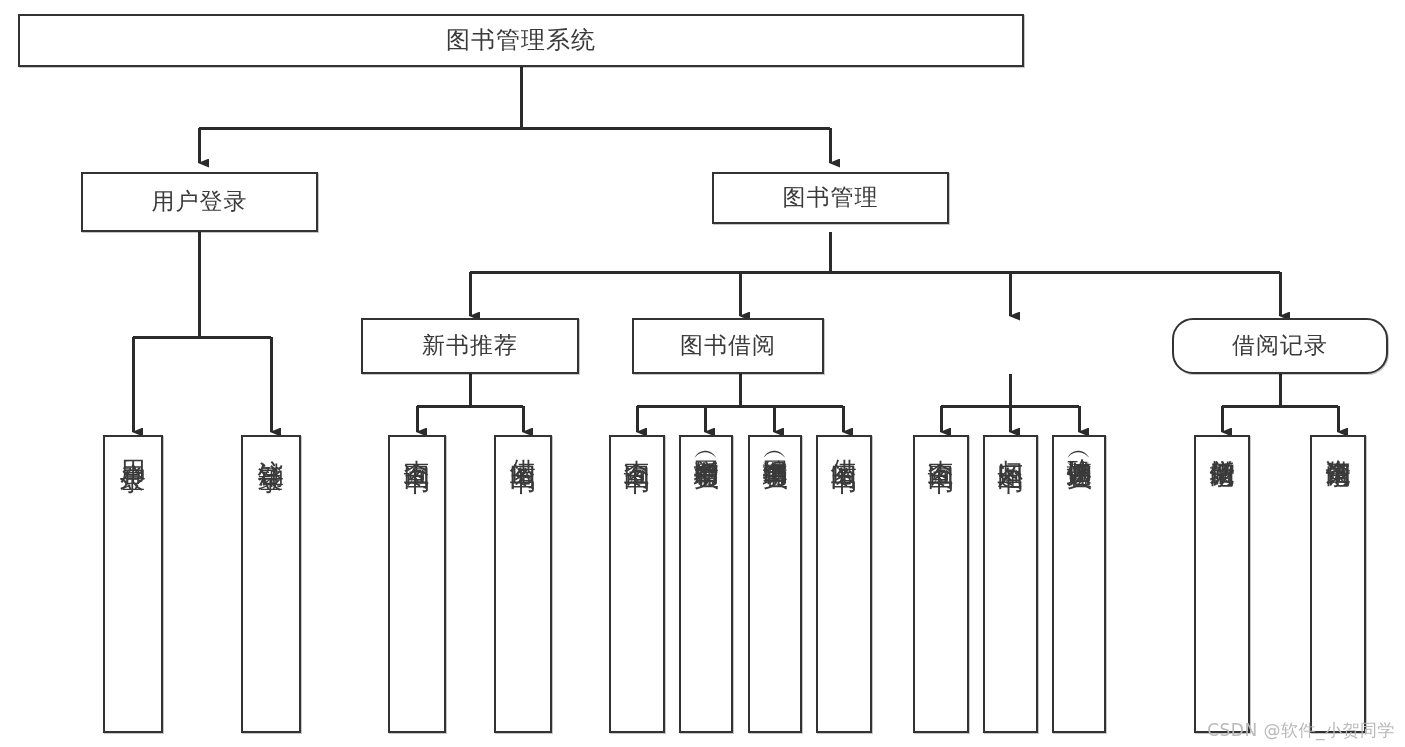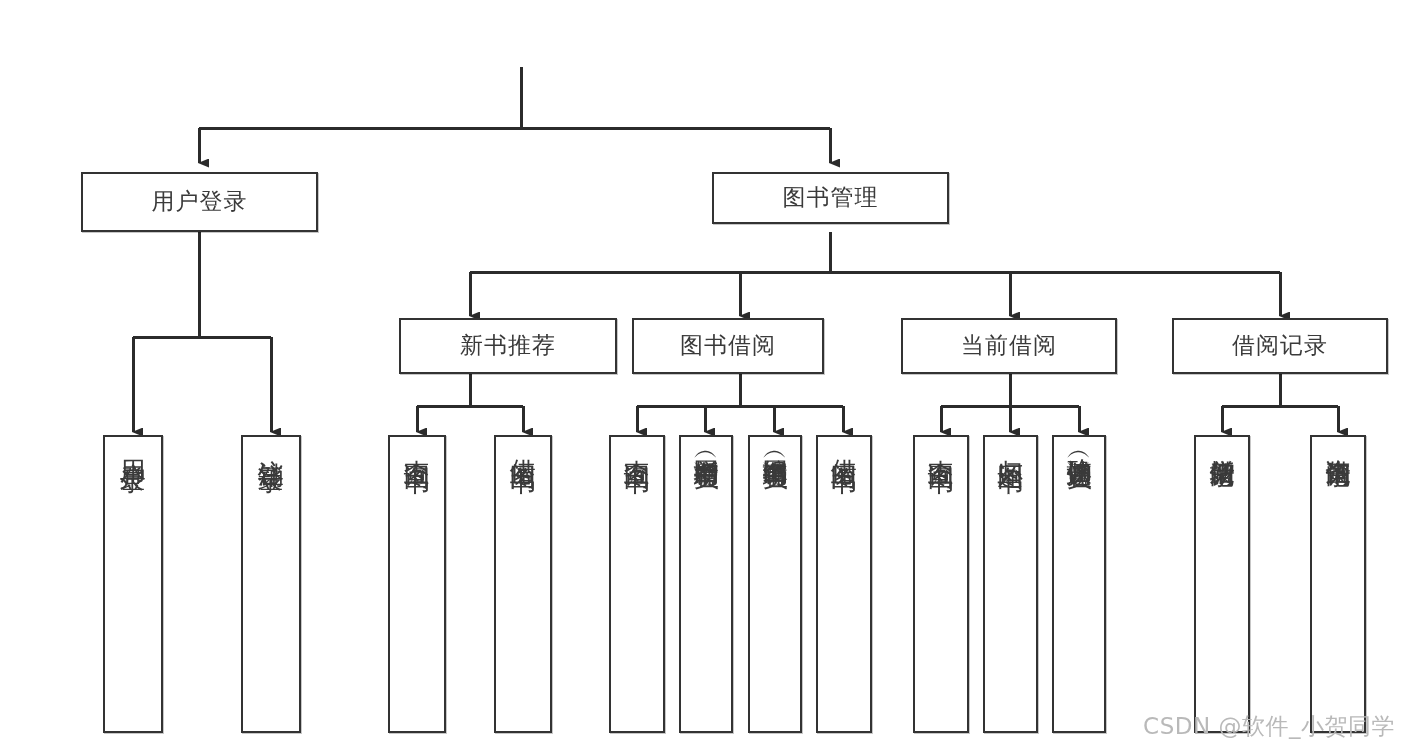--- a/index.html
+++ b/index.html
@@ -62,21 +62,21 @@
     margin-top:2px;
   }
   .node-v.v-tall .node-label{
     font-size:25px;
     letter-spacing:1px;
   }
   .watermark{
     position:absolute;
     right:10px;
     bottom:5px;
-    font-size:23px;
+    font-size:17px;
     color:#b9b9b9;
     letter-spacing:0.5px;
     white-space:nowrap;
     font-family:"DejaVu Sans","Liberation Sans",sans-serif;
   }
 </style>
 </head>
 <body>
 
 <div id="diagram-root">
@@ -138,42 +138,42 @@
 
       <g>
         <path d="M1280,374 L1280,406"></path>
         <path d="M1222,406 L1338,406"></path>
         <path d="M1222,406 L1222,432" marker-end="url(#arrowhead)"></path>
         <path d="M1338,406 L1338,432" marker-end="url(#arrowhead)"></path>
       </g>
     </g>
   </svg>
 
+  <div class="node-box node-h" id="node-root" style="left:18px; top:14px; width:1006px; height:53px;">
+    <span class="node-label">图书管理系统</span>
+  </div>
 
   <div class="node-box node-h" style="left:81px; top:172px; width:237px; height:60px;">
     <span class="node-label">用户登录</span>
   </div>
 
   <div class="node-box node-h" style="left:712px; top:172px; width:237px; height:52px;">
     <span class="node-label">图书管理</span>
   </div>
 
-  <div class="node-box node-h" style="left:361px; top:318px; width:218px; height:56px;margin-left:38px;">
+  <div class="node-box node-h" style="left:361px; top:318px; width:218px; height:56px;">
     <span class="node-label">新书推荐</span>
   </div>
 
   <div class="node-box node-h" style="left:632px; top:318px; width:192px; height:56px;">
     <span class="node-label">图书借阅</span>
   </div>
 
-  <div class="node-box node-h" style="left:901px; top:318px; width:216px; height:56px;">
-    <span class="node-label">当前借阅</span>
-  </div>
-
-  <div class="node-box node-h" style="left:1172px; top:318px; width:216px; height:56px;">
+
+  <div class="node-box node-h" style="left:1172px; top:318px; width:216px; height:56px;border-radius:21px;">
     <span class="node-label">借阅记录</span>
   </div>
 
   <div class="node-box node-v" style="left:103px; top:435px; width:60px; height:298px;">
     <span class="node-label">用户登录</span>
   </div>
 
   <div class="node-box node-v" style="left:241px; top:435px; width:60px; height:298px;">
     <span class="node-label">注销登录</span>
   </div>

